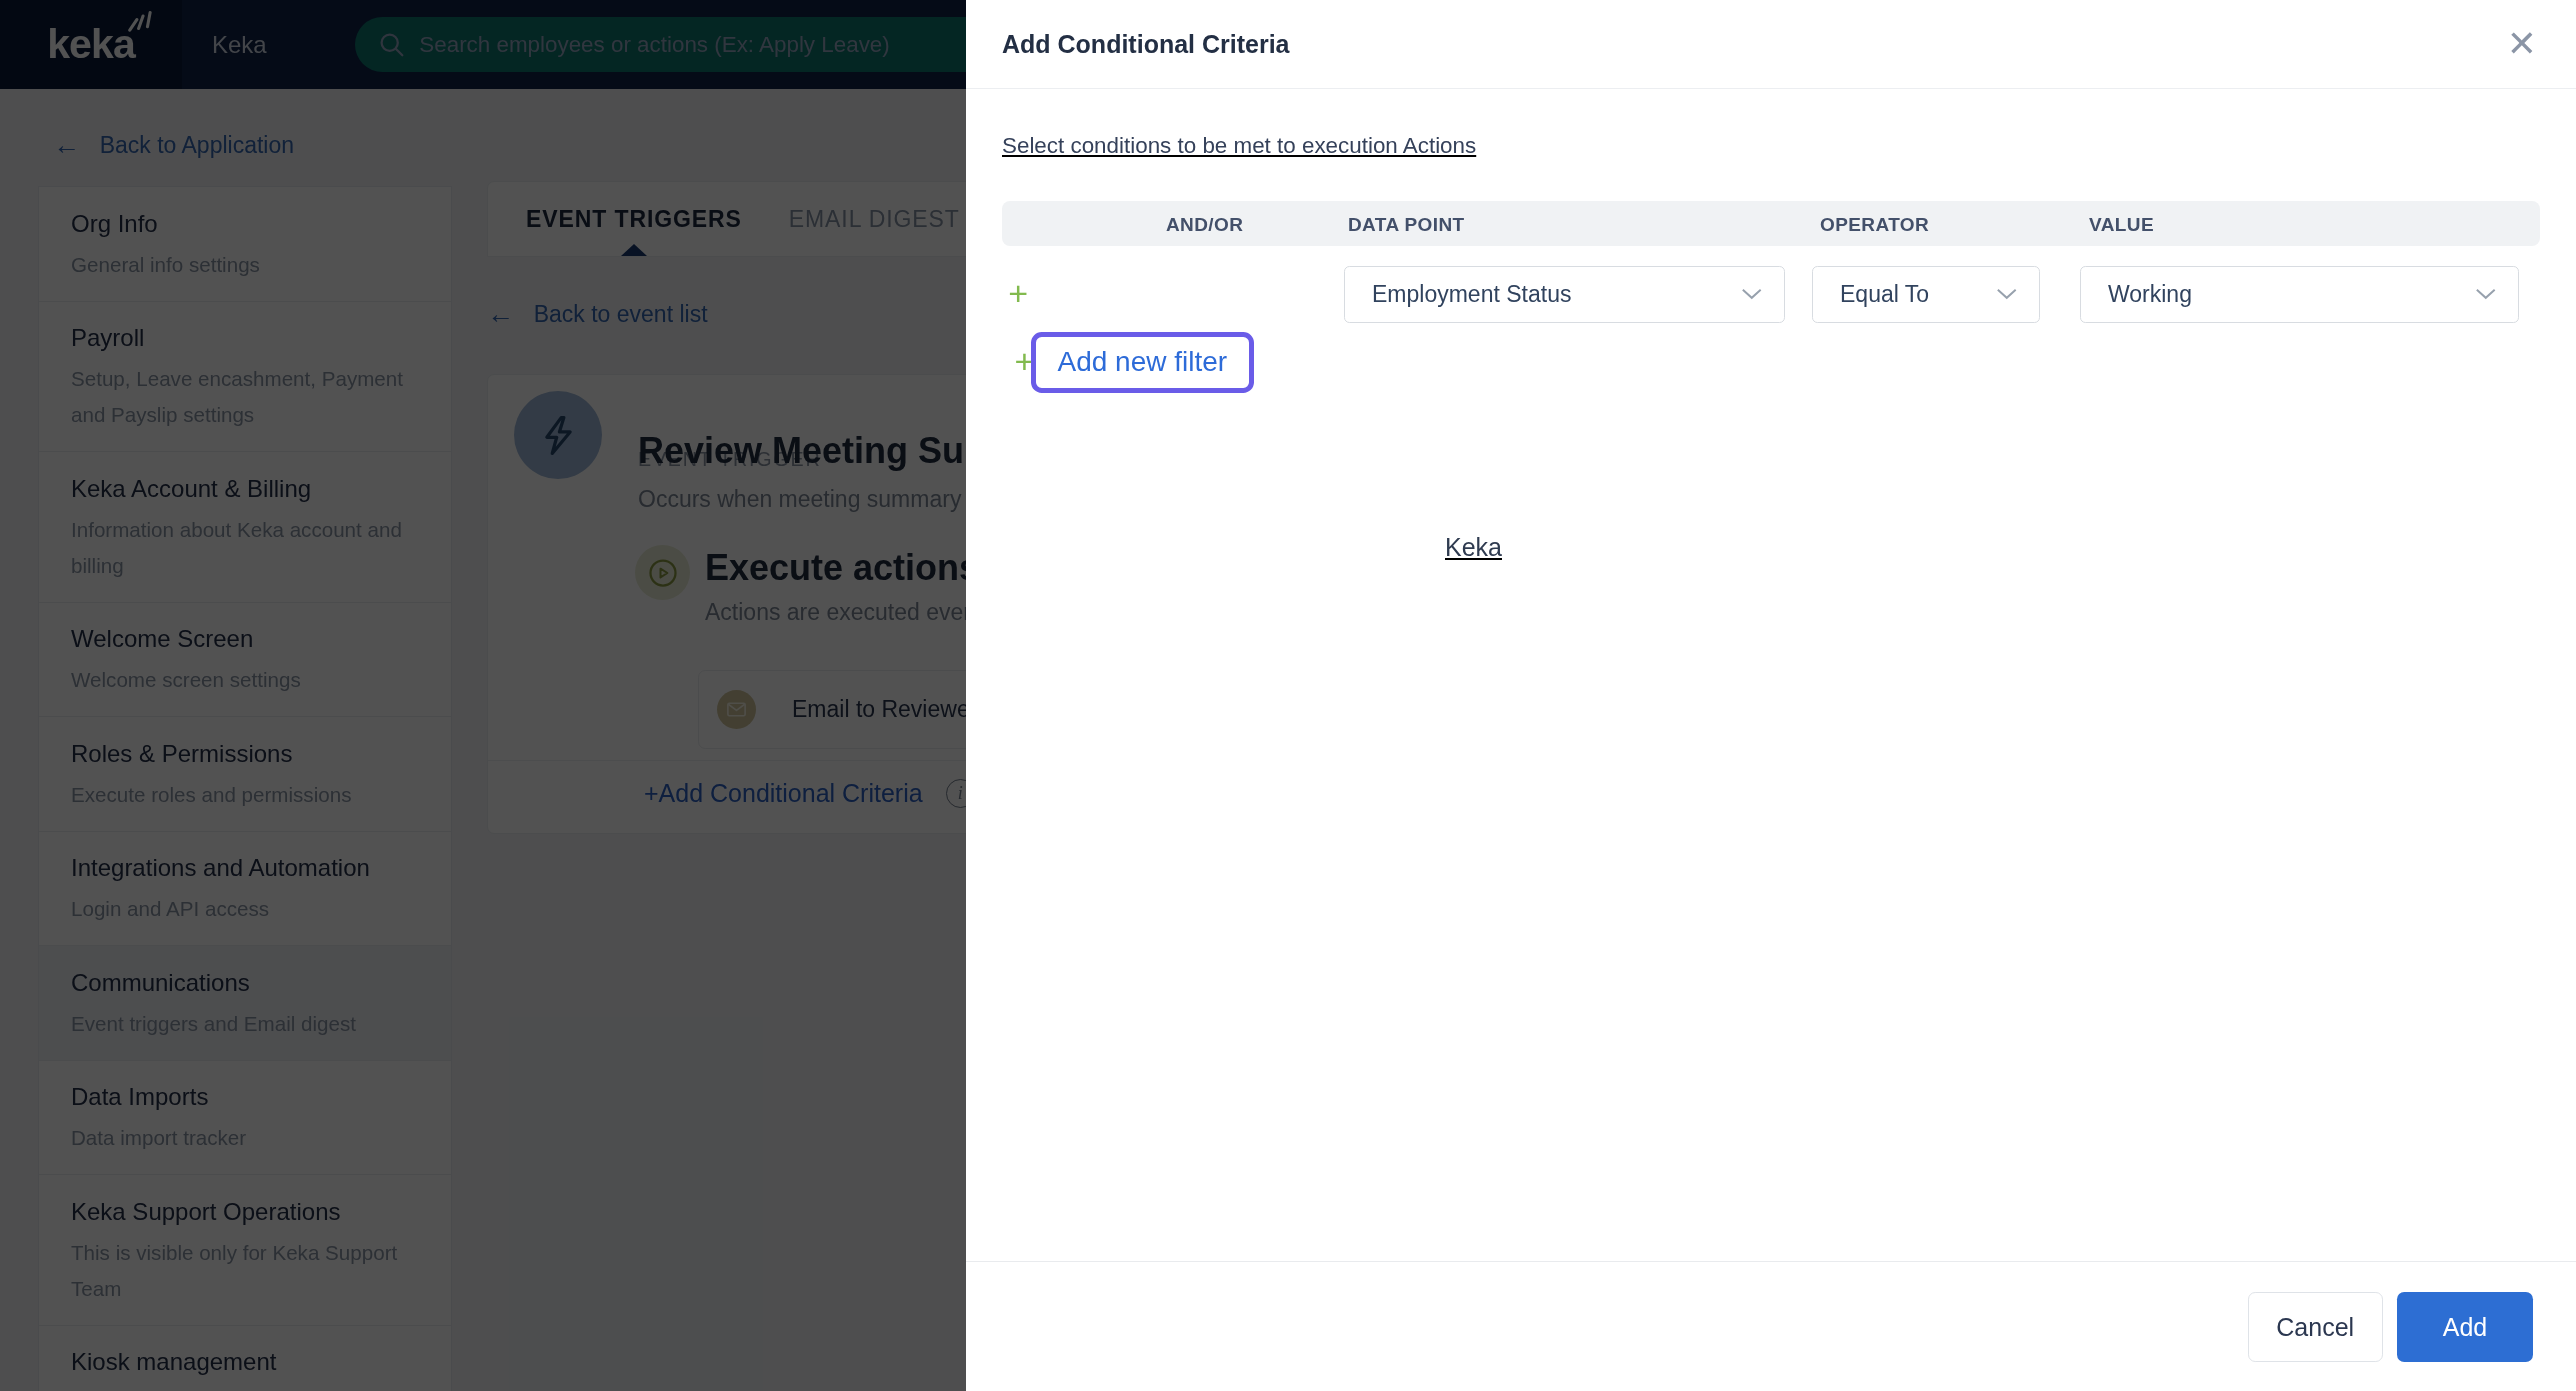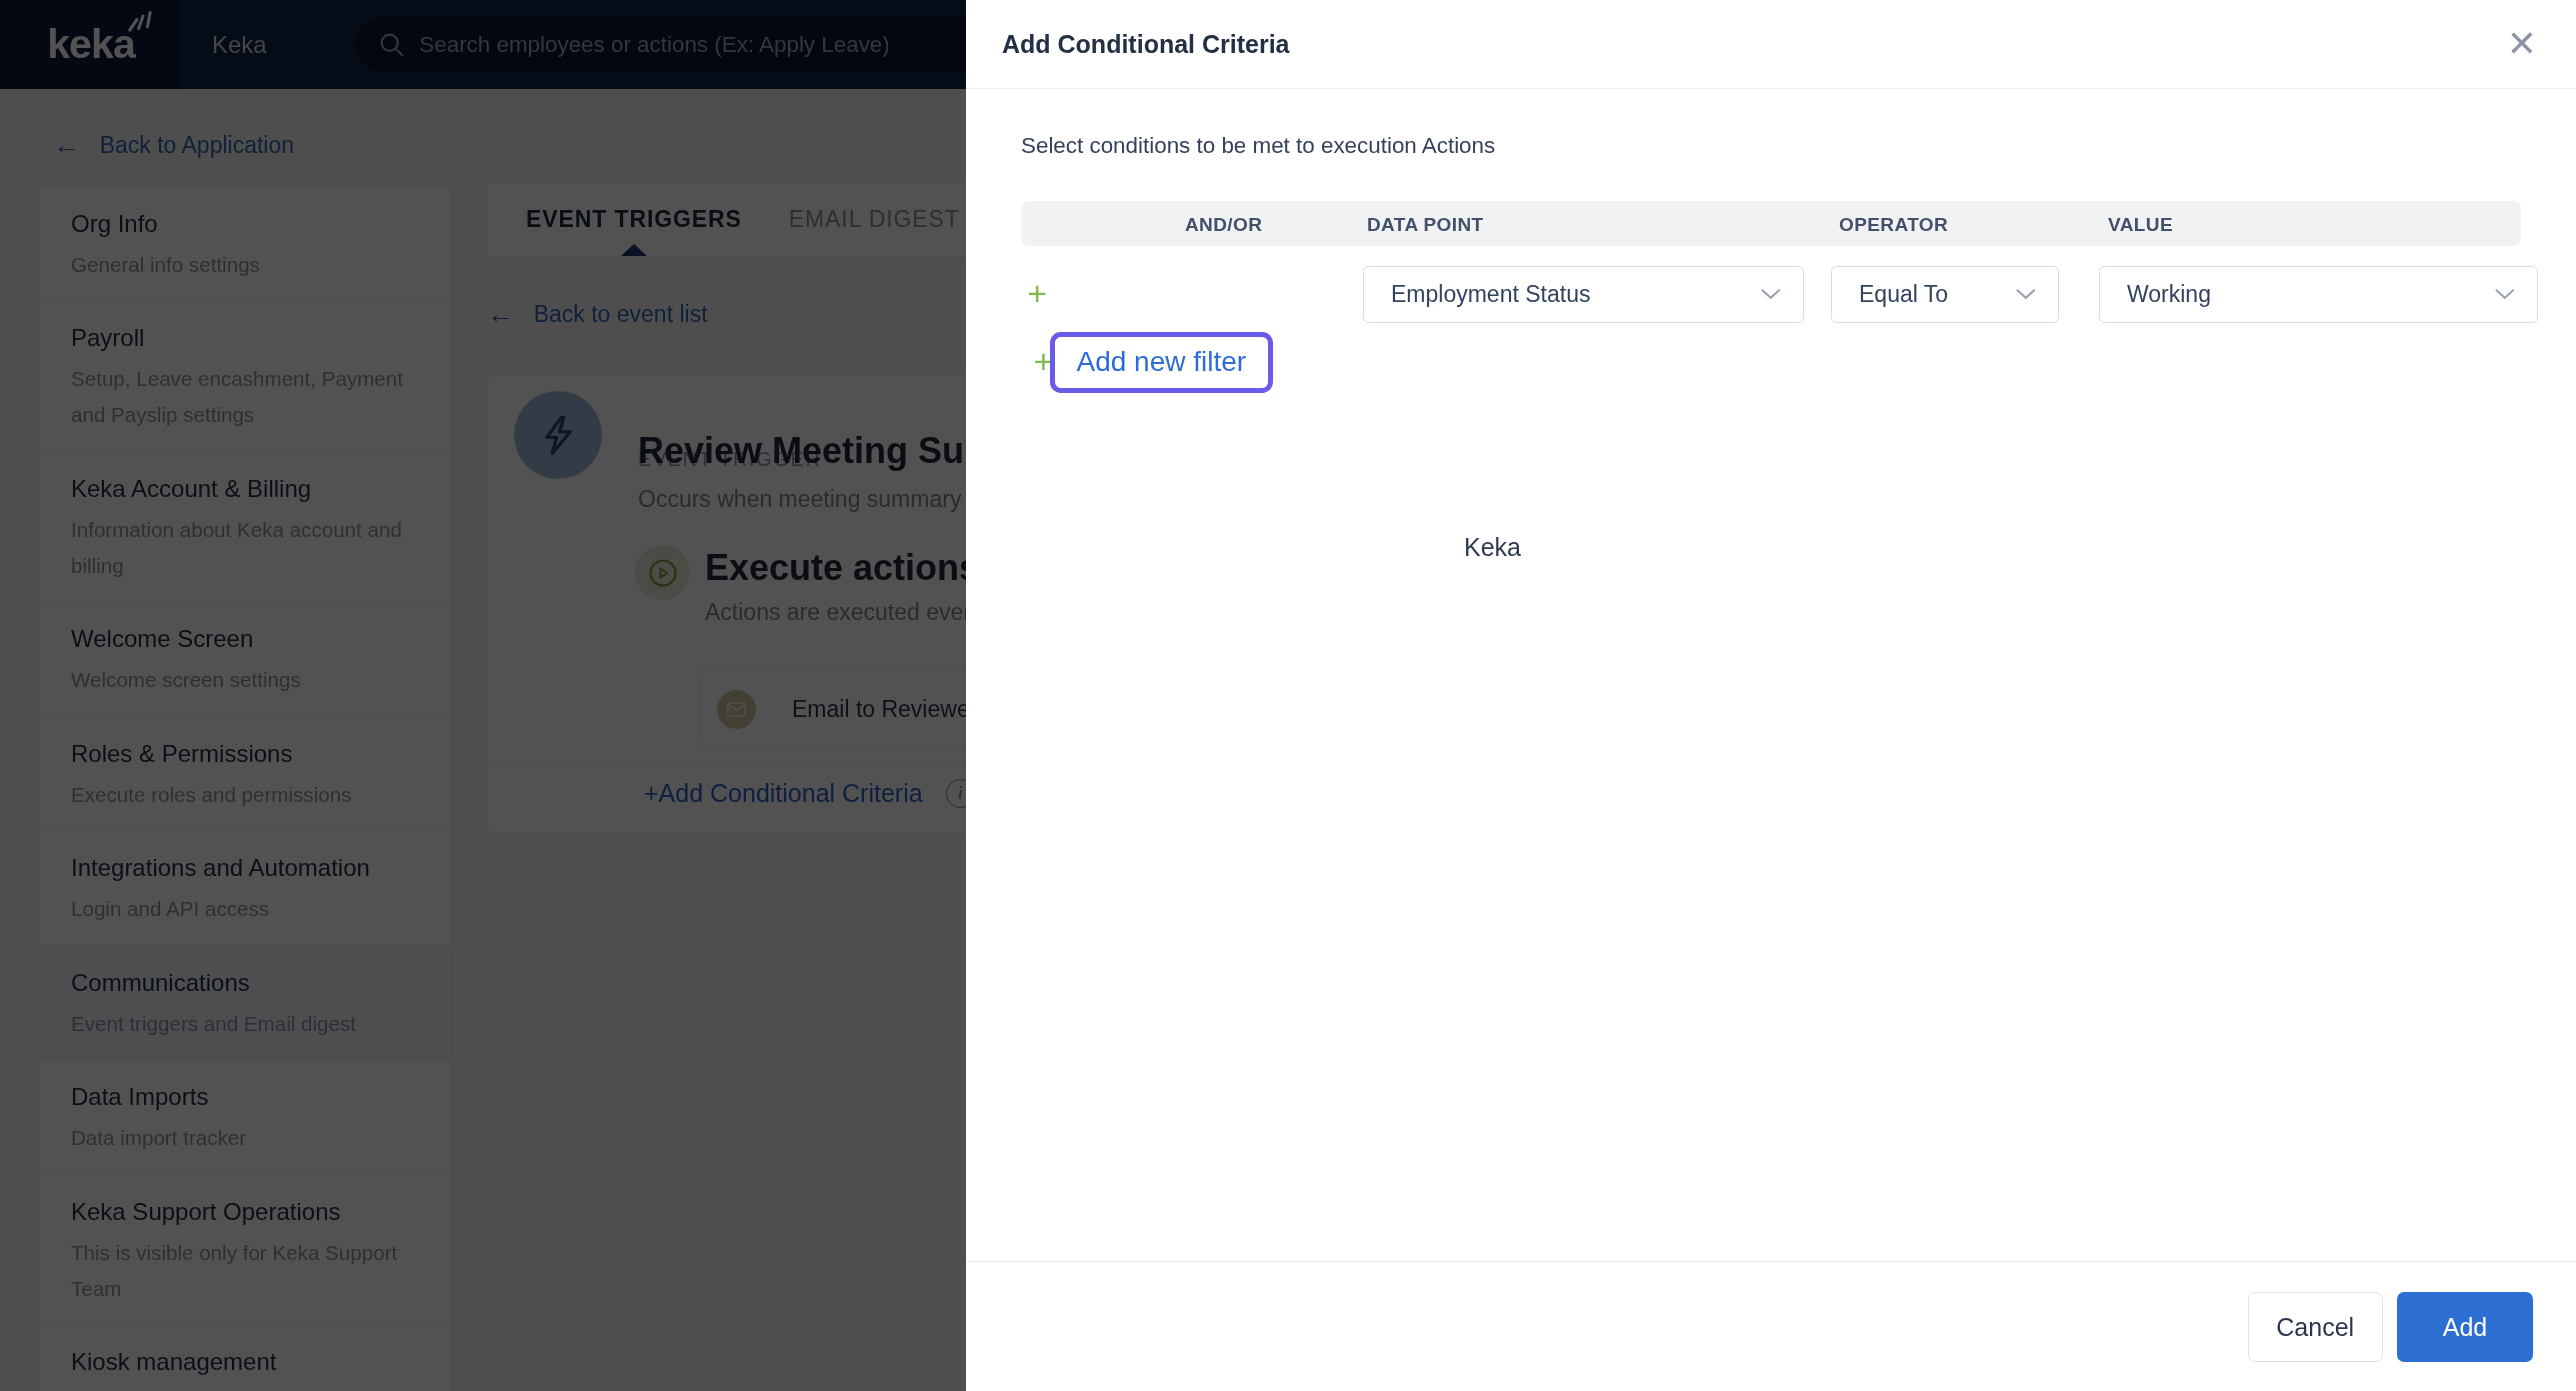--- a/index.html
+++ b/index.html
@@ -7,21 +7,21 @@
   body { font-family:"Liberation Sans","DejaVu Sans",sans-serif; background:#f1f3f5; position:relative; }
 
   
   .app { position:absolute; inset:0; }
 
   .topbar { position:absolute; left:0; top:0; width:100%; height:89px; background:#10234a; display:flex; align-items:center; }
   .logo-block { width:182px; height:89px; background:#0a1a3a; display:flex; align-items:center; justify-content:center; position:relative; }
   .logo-text { color:#ffffff; font-size:41px; font-weight:bold; letter-spacing:-0.9px; position:relative; }
   .logo-spark { position:absolute; top:-12.5px; right:-18px; width:27px; height:23px; }
   .company-name { color:#cfd7e4; font-size:24px; margin-left:30px; }
-  .search-pill { position:absolute; left:355px; top:17px; width:751px; height:55px; border-radius:28px; background:#0f172a; display:flex; align-items:center; padding-left:23px; }
+  .search-pill { position:absolute; left:355px; top:17px; width:751px; height:55px; border-radius:28px; background:#0f766e; display:flex; align-items:center; padding-left:23px; }
   .search-pill input { background:transparent; border:none; outline:none; color:#c6d1e2; font-size:22.4px; margin-left:14.3px; width:572px; font-family:inherit; }
   .search-pill input::placeholder { color:#98a8c4; }
 
   .back-app { position:absolute; left:53px; top:132px; color:#3567b2; font-size:23px; display:flex; align-items:center; gap:19.7px; cursor:pointer; }
   .arrow-glyph { font-size:27px; line-height:1; }
 
   .side-card { position:absolute; left:38px; top:186px; width:414px; background:#ffffff; border:0.9px solid #e7eaee; }
   .side-item { padding:21.5px 32px 18px 32px; border-bottom:0.9px solid #e9ebef; }
   .side-item.active { background:#eef1f6; }
   .side-item .si-title { font-size:24px; line-height:29px; color:#25304a; margin-bottom:9px; }
@@ -52,21 +52,21 @@
   .info-icon { width:29px; height:29px; border:1.8px solid #75808f; border-radius:50%; color:#75808f; font-size:18px; display:flex; align-items:center; justify-content:center; font-style:italic; font-family:"Liberation Serif",serif; }
 
   
   .backdrop { position:absolute; inset:0; background:rgba(0,0,0,0.68); z-index:50; }
 
   
   .modal { position:absolute; left:966px; top:0; width:1610px; height:1392px; background:#ffffff; z-index:60; }
   .modal-header { height:89px; border-bottom:0.9px solid #eceef1; display:flex; align-items:center; padding:0 39px 0 36px; }
   .modal-title { font-size:25px; font-weight:600; color:#232f44; }
   .modal-close { margin-left:auto; font-size:36px; color:#8b95a6; font-weight:300; cursor:pointer; line-height:1; }
-  .modal-body { padding:0 55px; position:relative; }
+  .modal-body { padding:0 36px; position:relative;text-decoration:underline; }
   .modal-sub { margin-top:44px; font-size:22.4px; color:#35415a; font-weight:500; }
 
   .tbl-head { margin-top:42px; height:45px; background:#f0f2f4; border-radius:8px; position:relative; }
   .tbl-head span { position:absolute; top:12.5px; font-size:19px; font-weight:bold; color:#43506a; letter-spacing:0.4px; }
   .th-andor { left:164px; } .th-dp { left:346px; } .th-op { left:818px; } .th-val { left:1087px; }
 
   .cond-row { margin-top:19.7px; height:57px; position:relative; }
   .plus-glyph { color:#82ba4e; font-size:34px; font-weight:300; line-height:1; }
   .row-plus { position:absolute; left:6.3px; top:10.7px; }
   .dd { position:absolute; top:0; height:57px; background:#fff; border:0.9px solid #d8dce1; border-radius:5.4px; display:flex; align-items:center; padding:0 21.5px 0 27px; cursor:pointer; }

